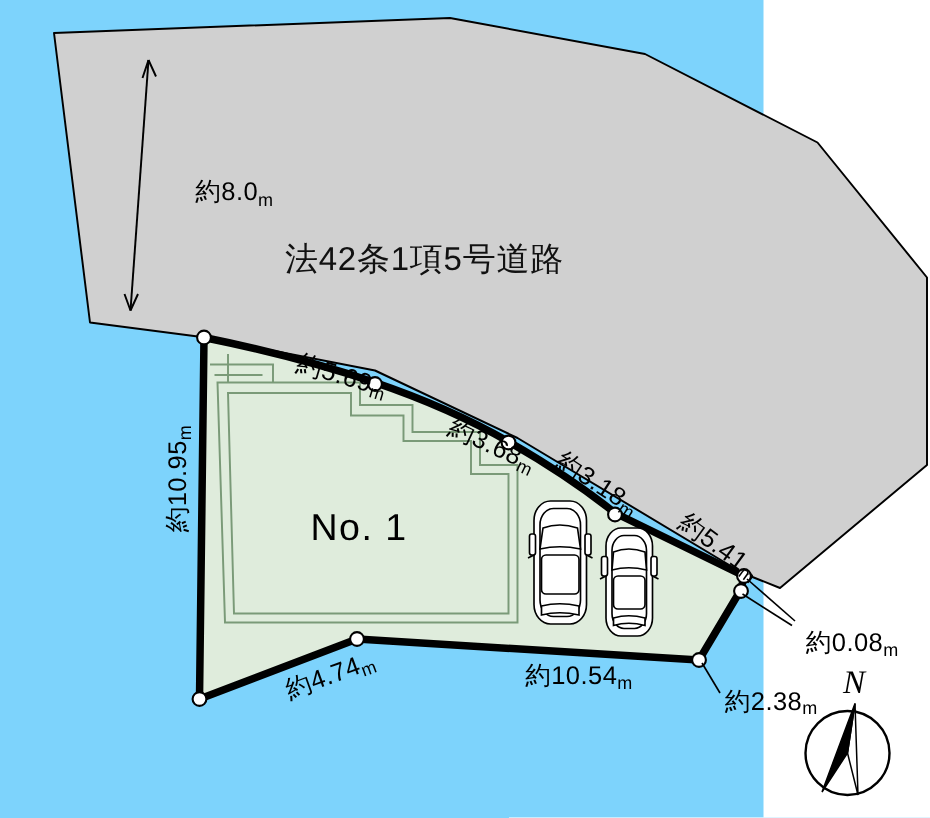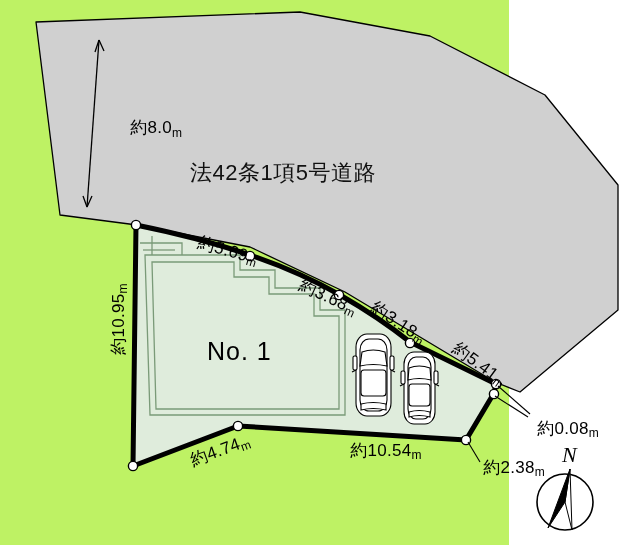--- a/index.html
+++ b/index.html
@@ -10,21 +10,21 @@
   body {
     width: 620px;
     height: 545px;
     overflow: hidden;
     font-family: "Liberation Sans", sans-serif;
   }
   #plot-figure {
     position: relative;
     width: 509px;
     height: 545px;
-    background: #bef264;
+    background: #7dd3fc;
   }
   #plot-svg {
     position: absolute;
     top: 0;
     left: 0;
     display: block;
   }
   .dim-text {
     font-family: "Liberation Sans", sans-serif;
     fill: #000000;

